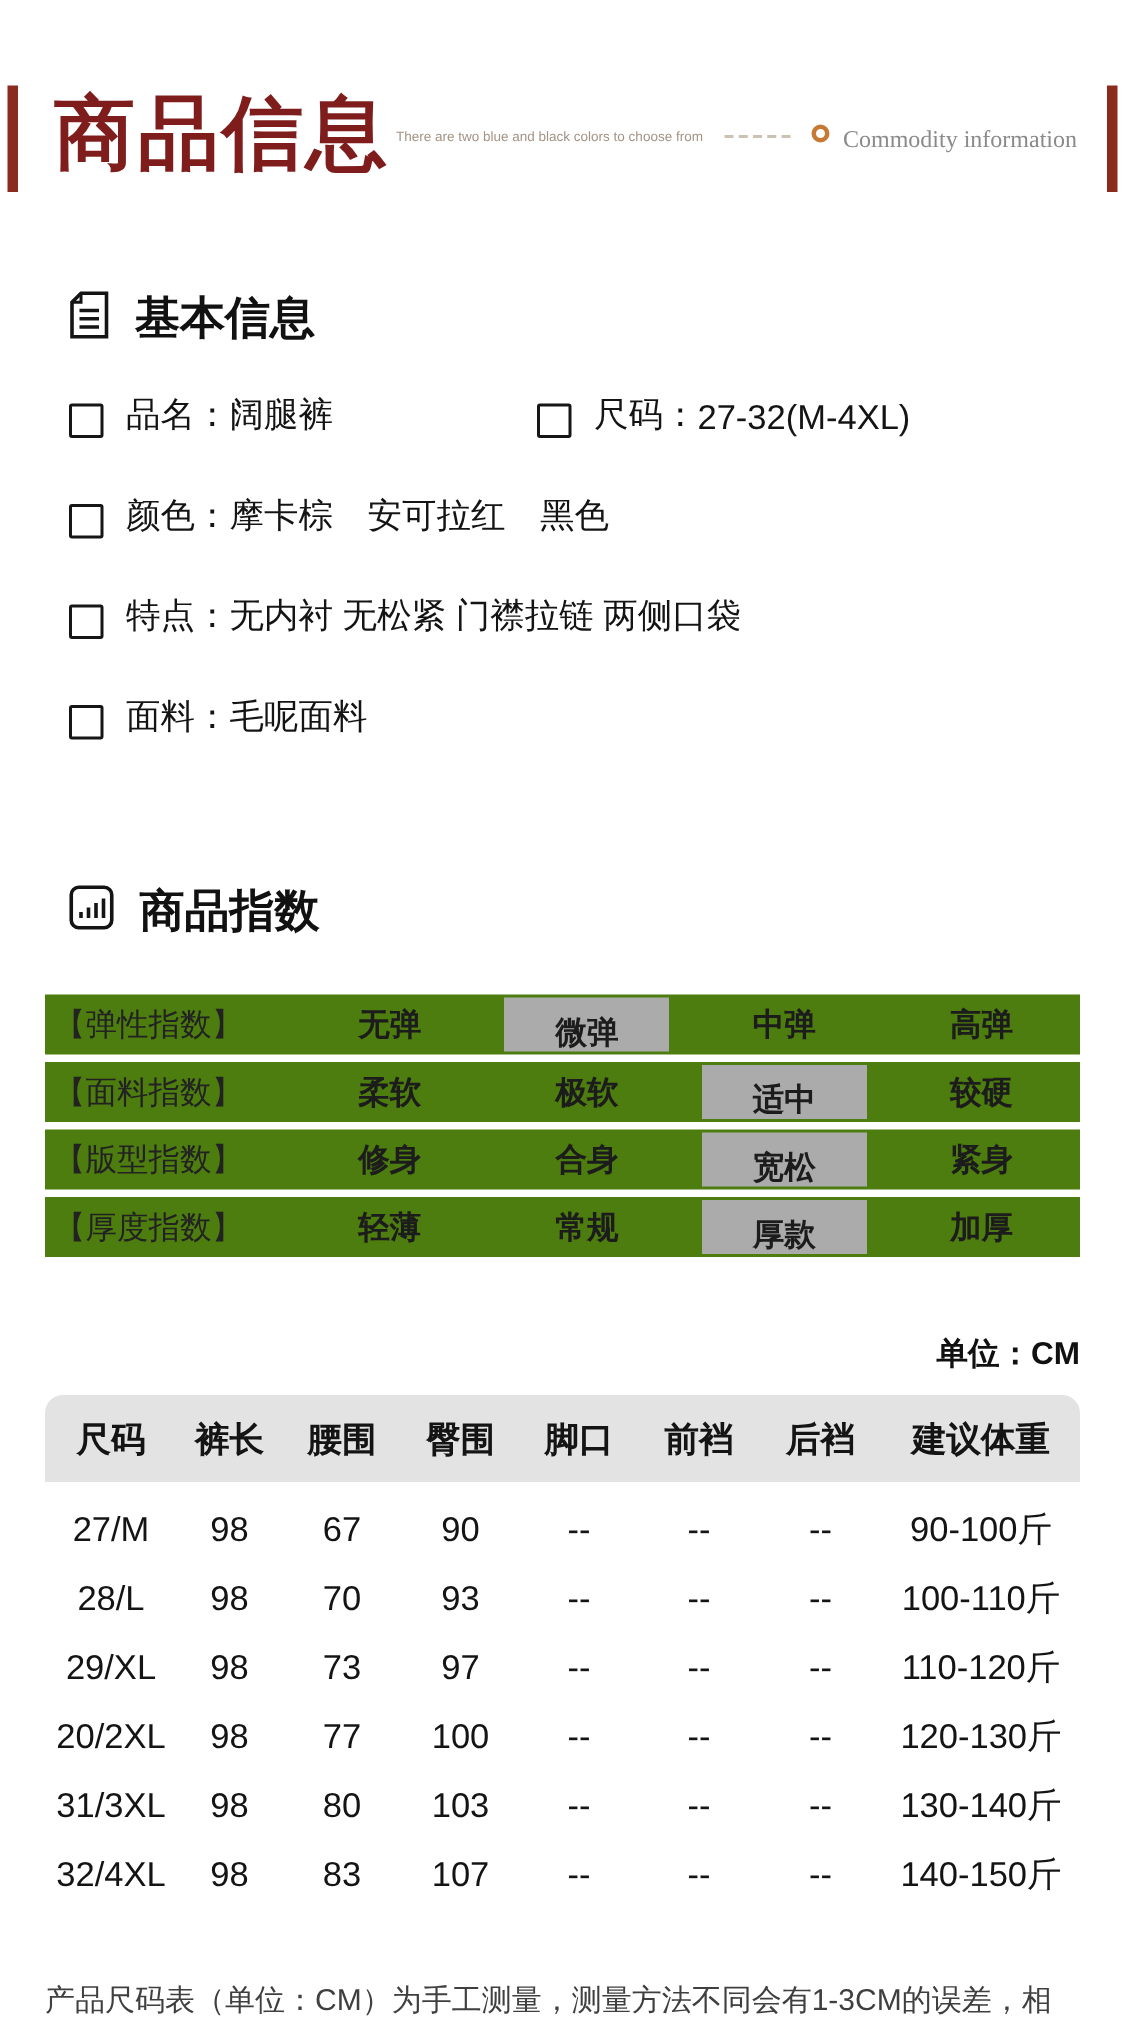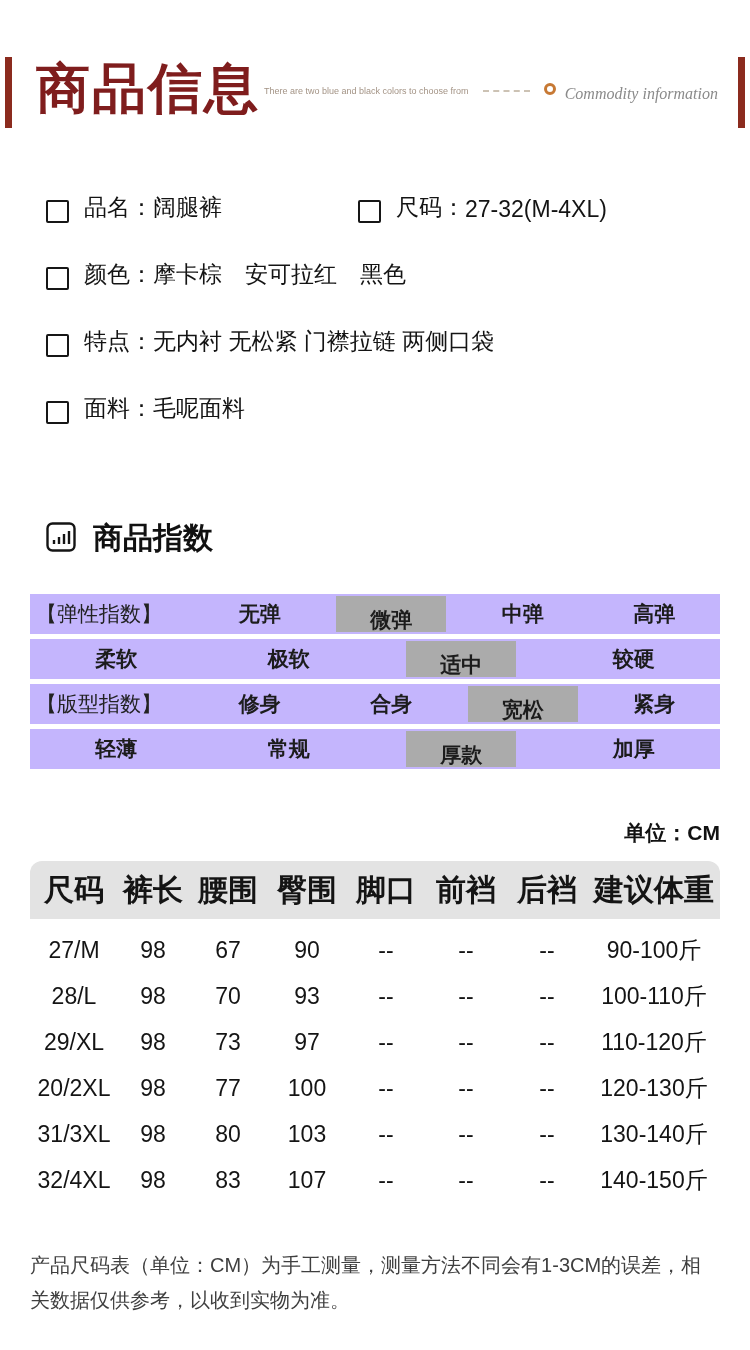--- a/index.html
+++ b/index.html
@@ -20,50 +20,50 @@
   
   .header { display:flex; align-items:flex-end; padding:62px 32px 0 36px; }
   .main-title {
     font-family:"Liberation Serif", serif;
     font-size:54px; line-height:1; margin:0;
     color:#7f1d1d; font-weight:700; letter-spacing:2px; white-space:nowrap;
   }
   .subtitle { font-size:9px; color:#a39385; margin:0 0 20px 4px; white-space:nowrap; }
   .dash-line { flex:1; border-top:2px dashed #ccc2b4; margin:0 14px 24px 14px; height:0; }
   .dot-icon { width:6px; height:6px; border:3px solid #c77934; border-radius:50%; background:#fff; margin:0 0 21px 0; flex:none; }
-  .right-label { font-family:"Liberation Serif", serif; font-size:16px; color:#8a8a8a; margin:0 0 13px 9px; white-space:nowrap;font-style:italic; }
+  .right-label { font-family:"Liberation Serif", serif; font-size:16px; color:#8a8a8a; margin:0 0 13px 9px; white-space:nowrap; }
 
   
   .sec-head { display:flex; align-items:center; gap:17px; margin-left:46px; }
   .sec-head h2 { font-size:30px; margin:0; font-weight:700; color:#111; }
   .sec-icon { flex:none; }
 
   
   .basic { margin-top:76px; }
   .fields { margin:28px 0 0 46px; font-size:23px; }
   .frow { display:flex; margin-top:36px; align-items:center; }
   .frow:first-child { margin-top:0; }
   .field { display:flex; align-items:flex-end; }
   .field.first { width:312px; }
   .checkbox { width:19px; height:19px; border:2px solid #161616; border-radius:2px; margin-right:15px; flex:none; }
 
   
   .index-section { margin-top:94px; }
   #index-table { margin:35px 30px 0 30px; }
-  .index-row { display:flex; align-items:center; height:40px; background:#c4b5fd; margin-bottom:5px; }
+  .index-row { display:flex; align-items:center; height:40px; background:#4d7c0f; margin-bottom:5px; }
   .index-label { width:158px; padding-left:6px; font-size:21px; color:#222; flex:none; }
   .index-cell { flex:1; display:flex; justify-content:center; align-items:center; }
   .index-opt { font-size:21px; color:#1c1c1c;font-weight:bold; }
   .index-opt.selected { background:#ababab; width:110px; height:36px; line-height:48px; text-align:center; }
 
   
   .size-section { margin-top:50px; }
   .unit { text-align:right; margin:0 30px 0 0; font-size:21px; font-weight:700; color:#111; }
   #size-table { margin:14px 30px 0 30px; }
-  .size-head { display:flex; height:58px; align-items:center; background:#e3e3e3; border-radius:12px 12px 0 0; font-weight:700; font-size:30px; }
+  .size-head { display:flex; height:58px; align-items:center; background:#e3e3e3; border-radius:12px 12px 0 0; font-weight:700; font-size:23px; }
   .size-row { display:flex; height:46px; align-items:center; font-size:23px; font-weight:500; }
   .size-row.firstrow { margin-top:8px; }
   .scell { text-align:center; }
   .c0{width:88px}.c1{width:70px}.c2{width:80px}.c3{width:78px}
   .c4{width:80px}.c5{width:80px}.c6{width:82px}.c7{width:132px}
 
   
   .footer { margin:45px 30px 0 30px; font-size:20px; line-height:35px; color:#3f3f3f; }
 </style>
 </head>
@@ -74,20 +74,32 @@
 
 <header class="header">
   <h1 class="main-title">商品信息</h1>
   <span class="subtitle">There are two blue and black colors to choose from</span>
   <div class="dash-line"></div>
   <span class="dot-icon"></span>
   <span class="right-label">Commodity information</span>
 </header>
 
 <section class="basic">
+  <div class="sec-head">
+    <span class="sec-icon">
+      <svg width="27" height="32" viewBox="0 0 27 32">
+        <path d="M8 1.5 H25 V30.5 H2 V7.5 Z" fill="none" stroke="#141414" stroke-width="2.4"></path>
+        <path d="M8 1.5 V7.5 H2" fill="none" stroke="#141414" stroke-width="2"></path>
+        <line x1="7" y1="13" x2="20" y2="13" stroke="#141414" stroke-width="2.2"></line>
+        <line x1="7" y1="18.5" x2="20" y2="18.5" stroke="#141414" stroke-width="2.2"></line>
+        <line x1="7" y1="24" x2="20" y2="24" stroke="#141414" stroke-width="2.2"></line>
+      </svg>
+    </span>
+    <h2>基本信息</h2>
+  </div>
 
   <div class="fields">
     <div class="frow">
       <div class="field first">
         <span class="checkbox"></span>
         <span>品名：</span>
           <span>阔腿裤</span>
       </div>
       <div class="field">
         <span class="checkbox"></span>
@@ -142,20 +154,21 @@
           <span class="index-opt selected">微弹</span>
         </div>
         <div class="index-cell">
           <span class="index-opt">中弹</span>
         </div>
         <div class="index-cell">
           <span class="index-opt">高弹</span>
         </div>
       </div>
       <div class="index-row">
+        <div class="index-label">【面料指数】</div>
         <div class="index-cell">
           <span class="index-opt">柔软</span>
         </div>
         <div class="index-cell">
           <span class="index-opt">极软</span>
         </div>
         <div class="index-cell">
           <span class="index-opt selected">适中</span>
         </div>
         <div class="index-cell">
@@ -171,20 +184,21 @@
           <span class="index-opt">合身</span>
         </div>
         <div class="index-cell">
           <span class="index-opt selected">宽松</span>
         </div>
         <div class="index-cell">
           <span class="index-opt">紧身</span>
         </div>
       </div>
       <div class="index-row">
+        <div class="index-label">【厚度指数】</div>
         <div class="index-cell">
           <span class="index-opt">轻薄</span>
         </div>
         <div class="index-cell">
           <span class="index-opt">常规</span>
         </div>
         <div class="index-cell">
           <span class="index-opt selected">厚款</span>
         </div>
         <div class="index-cell">

